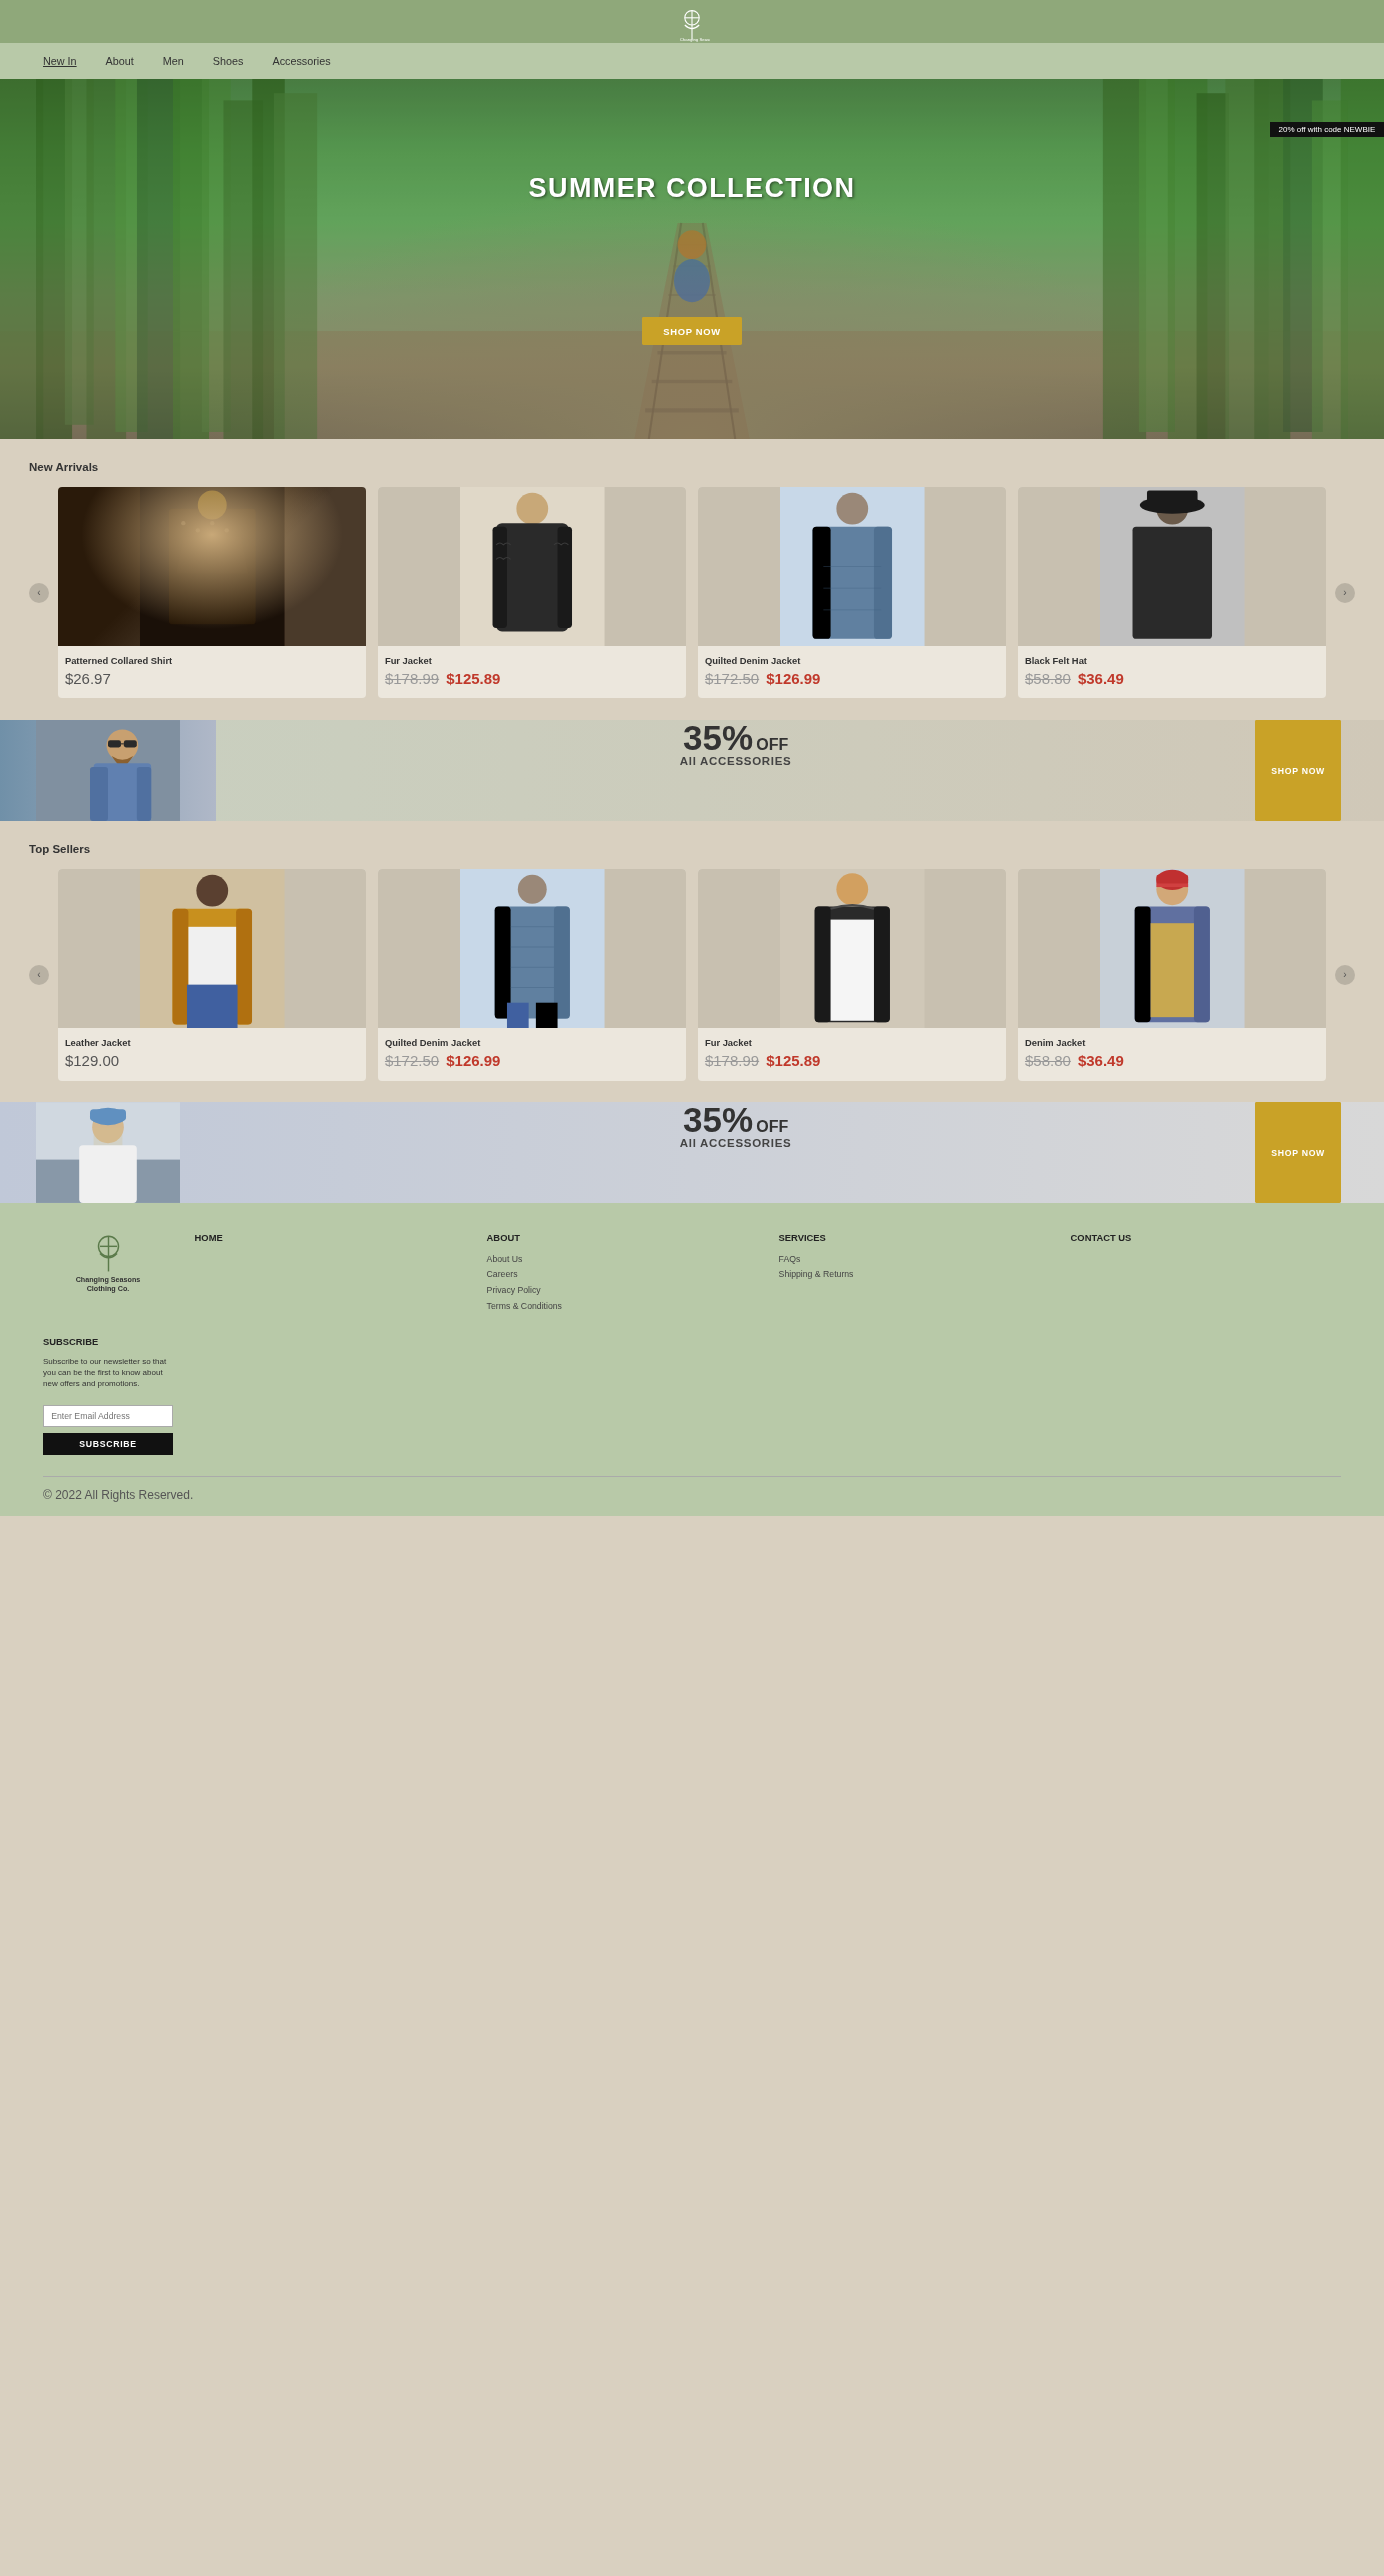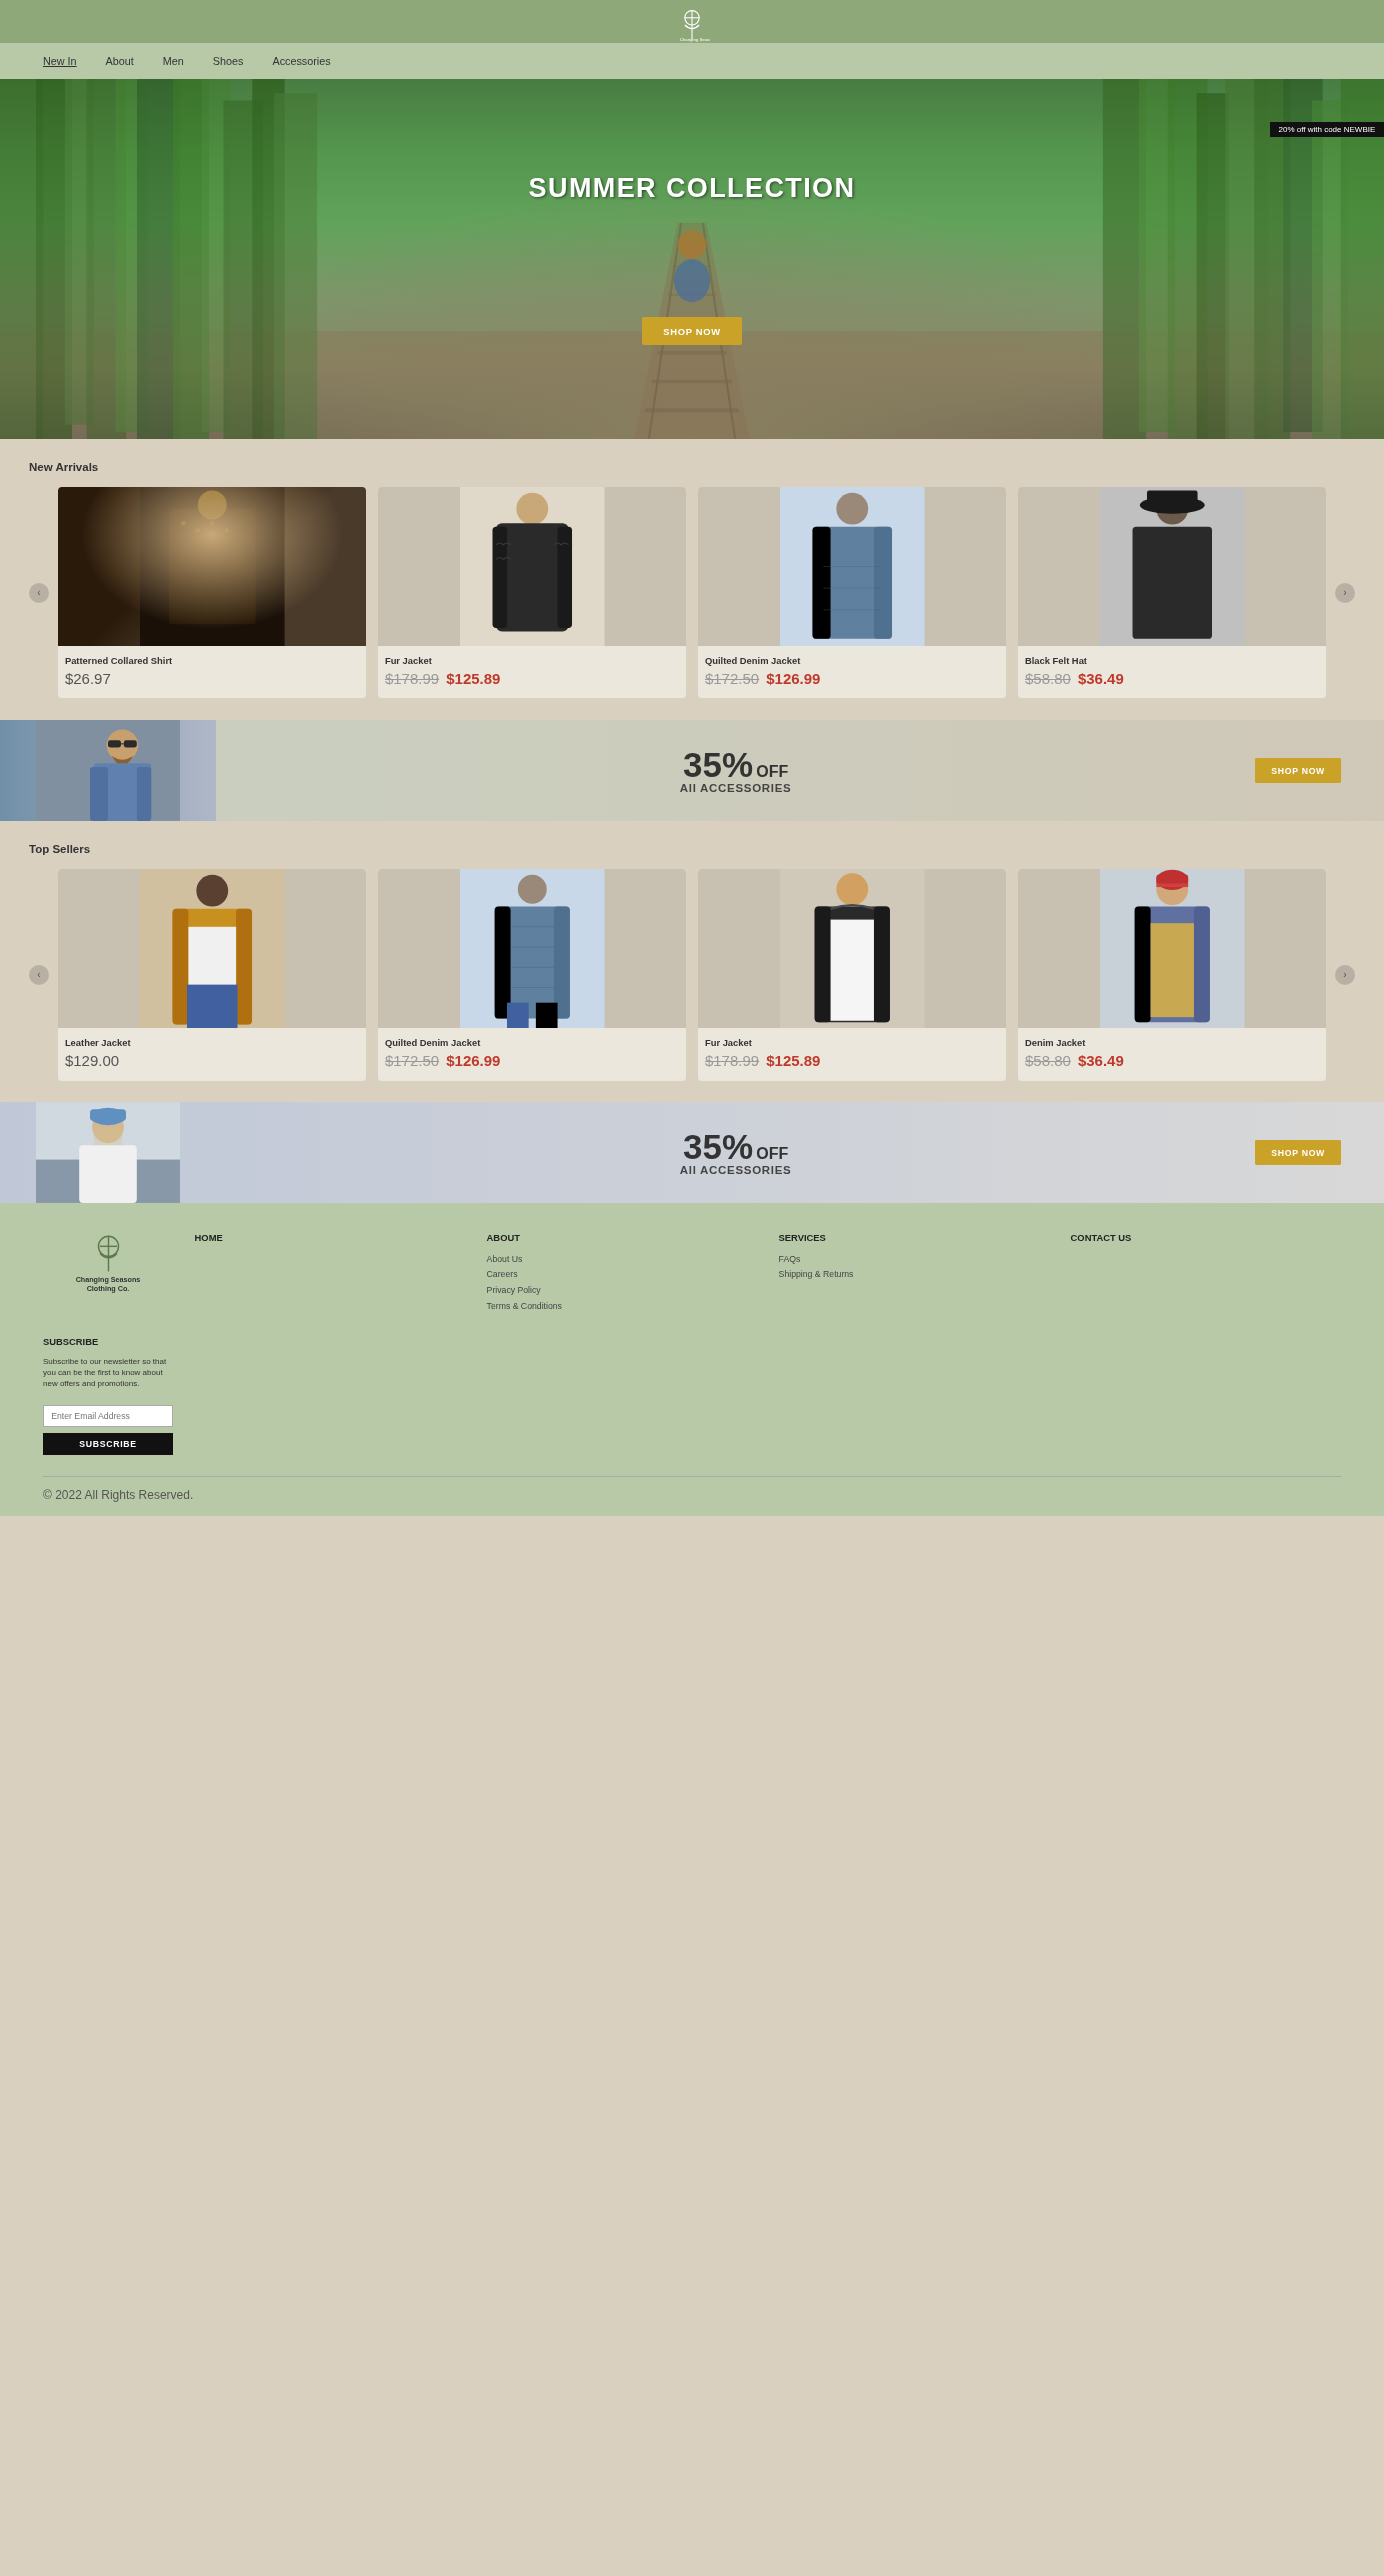--- a/index.html
+++ b/index.html
@@ -207,21 +207,20 @@
       color: #c0392b;
       font-weight: 600;
     }
 
     
     .accessory-banner {
       width: 100%;
       height: 101px;
       background: linear-gradient(to right, #c8d0c0 0%, #d0c8b8 100%);
       display: flex;
-      align-items: center;
       position: relative;
       overflow: hidden;
       gap: 12px;
     }
     .accessory-banner-text {
       flex: 1;
       text-align: center;
       padding: 0 21.6px;
     }
     .accessory-banner-btn {

